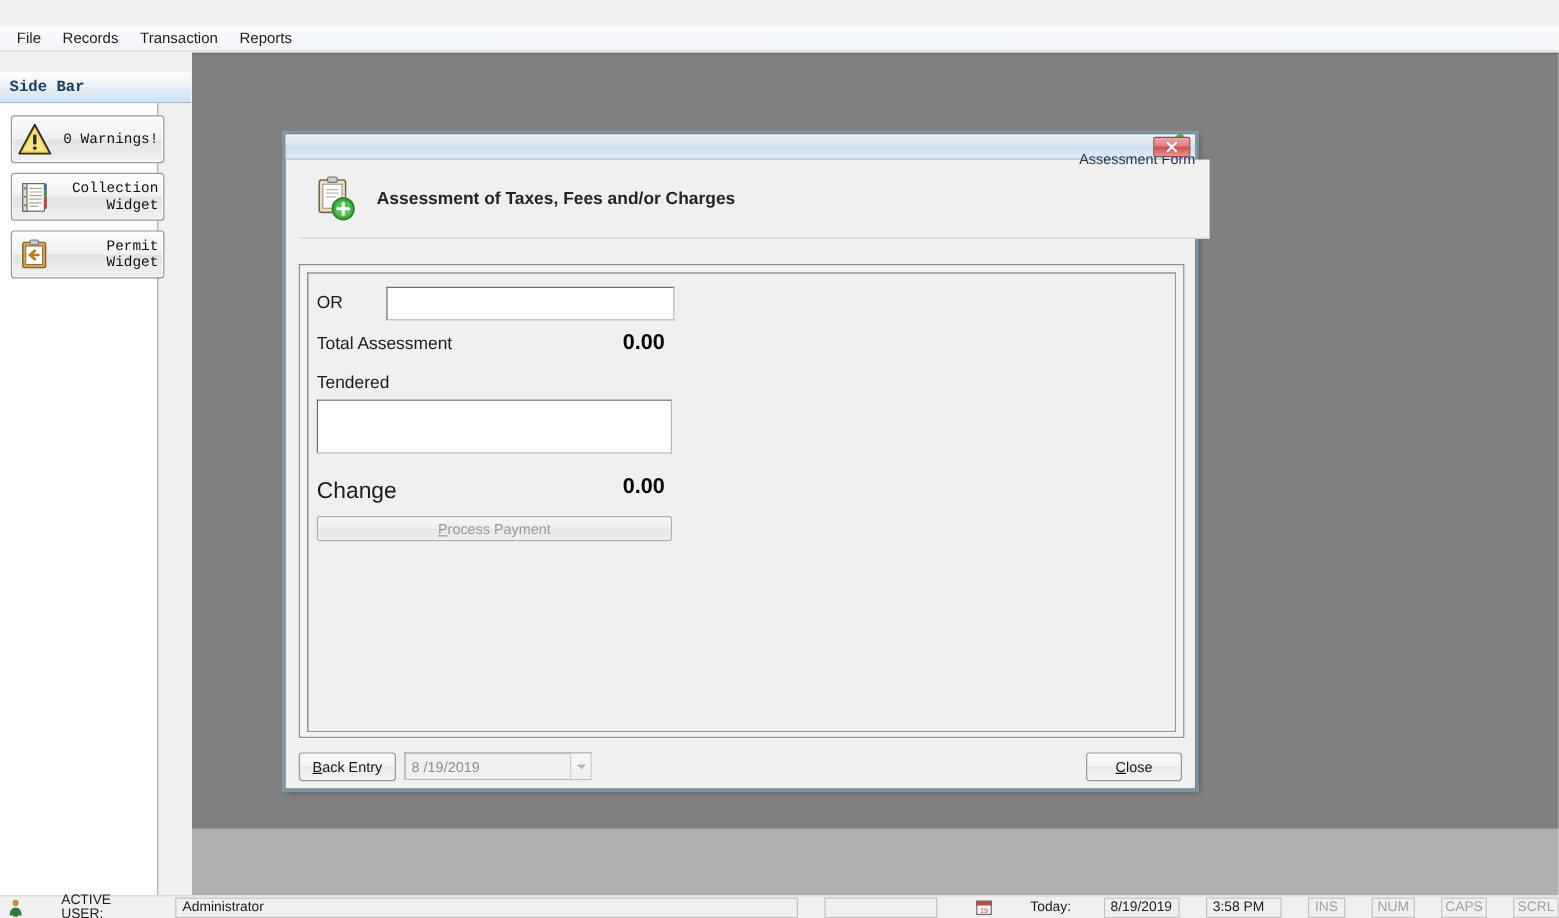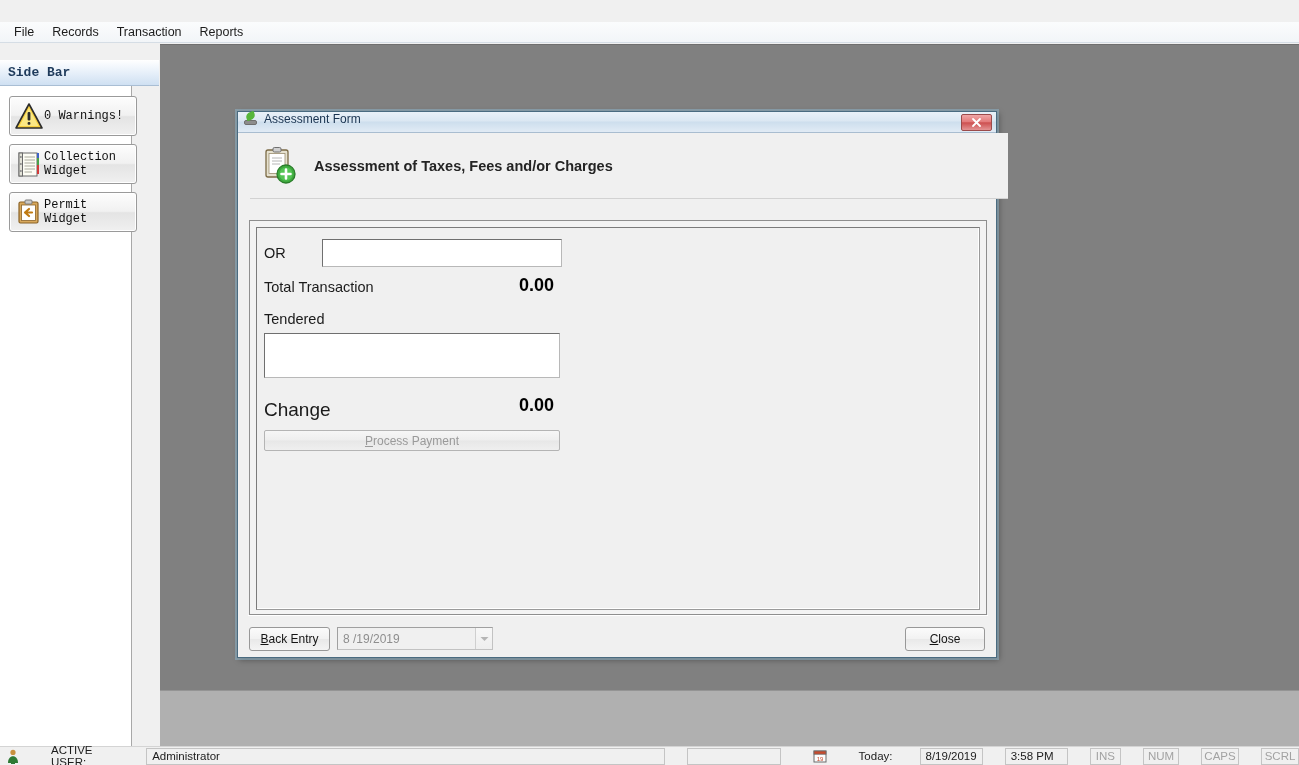--- a/index.html
+++ b/index.html
@@ -96,21 +96,21 @@
     box-shadow: inset 0 0 0 1px #ffffff;
     display: flex; align-items: center;
     cursor: default;
     position: relative;
   }
   .side-btn .sb-icon {
     width: 30px; height: 30px; margin-left: 4px; flex: 0 0 auto;
     position: relative;
   }
   .side-btn .sb-label {
-    flex: 1; text-align: left; font-size: 12px; color: #101010;
+    flex: 1; text-align: right; font-size: 12px; color: #101010;
     padding-right: 4px;
   }
 
   
   .mdi-client {
     position: absolute; left: 160px; top: 44px;
     width: 1139px; height: 646px;
     background: #808080;
     border-top: 1px solid #6f6f6f;
   }
@@ -129,22 +129,23 @@
     position: absolute; left: 237px; top: 111px;
     width: 760px; height: 547px;
     background: #f0f0f0;
     border: 1px solid #4a6b80;
     box-shadow: 0 0 0 2px rgba(142,178,199,.55), 2px 2px 6px rgba(0,0,0,.35);
   }
   .dlg-titlebar {
     height: 21px; width: 100%;
     background: linear-gradient(to bottom, #e9f1f8 0%, #dbe7f2 45%, #cddeed 50%, #e1ebf5 100%);
     border-bottom: 1px solid #a9bdd0;
-    display: flex; align-items: flex-start;
+    display: flex; align-items: flex-end;
     position: relative;
+    flex-direction: column;
   }
   .dlg-icon {
     width: 14px; height: 14px; margin-left: 6px; margin-right: 6px;
     position: relative; flex: 0 0 auto;
   }
   .dlg-icon .leaf {
     position: absolute; left: 2px; top: 0px; width: 9px; height: 8px;
     background: #57b63b; border-radius: 60% 10% 60% 10%;
     transform: rotate(-18deg);
   }
@@ -438,21 +439,21 @@
     <div class="tabs-wrap">
 
       <div class="tabpage">
         <div class="inner-panel">
 
           <div class="row-or">
             <div class="lbl-or">OR</div>
             <input class="txt-or" type="text" value="" style="">
           </div>
 
-          <div class="lbl-total">Total Transaction</div>
+          <div class="lbl-total">Total Assessment</div>
           <div class="val-total">0.00</div>
 
           <div class="lbl-tendered">Tendered</div>
           <textarea class="txt-tendered" style=""></textarea>
 
           <div class="lbl-change">Change</div>
           <div class="val-change">0.00</div>
 
           <div class="btn-process">
             <span class="acc">P</span>

